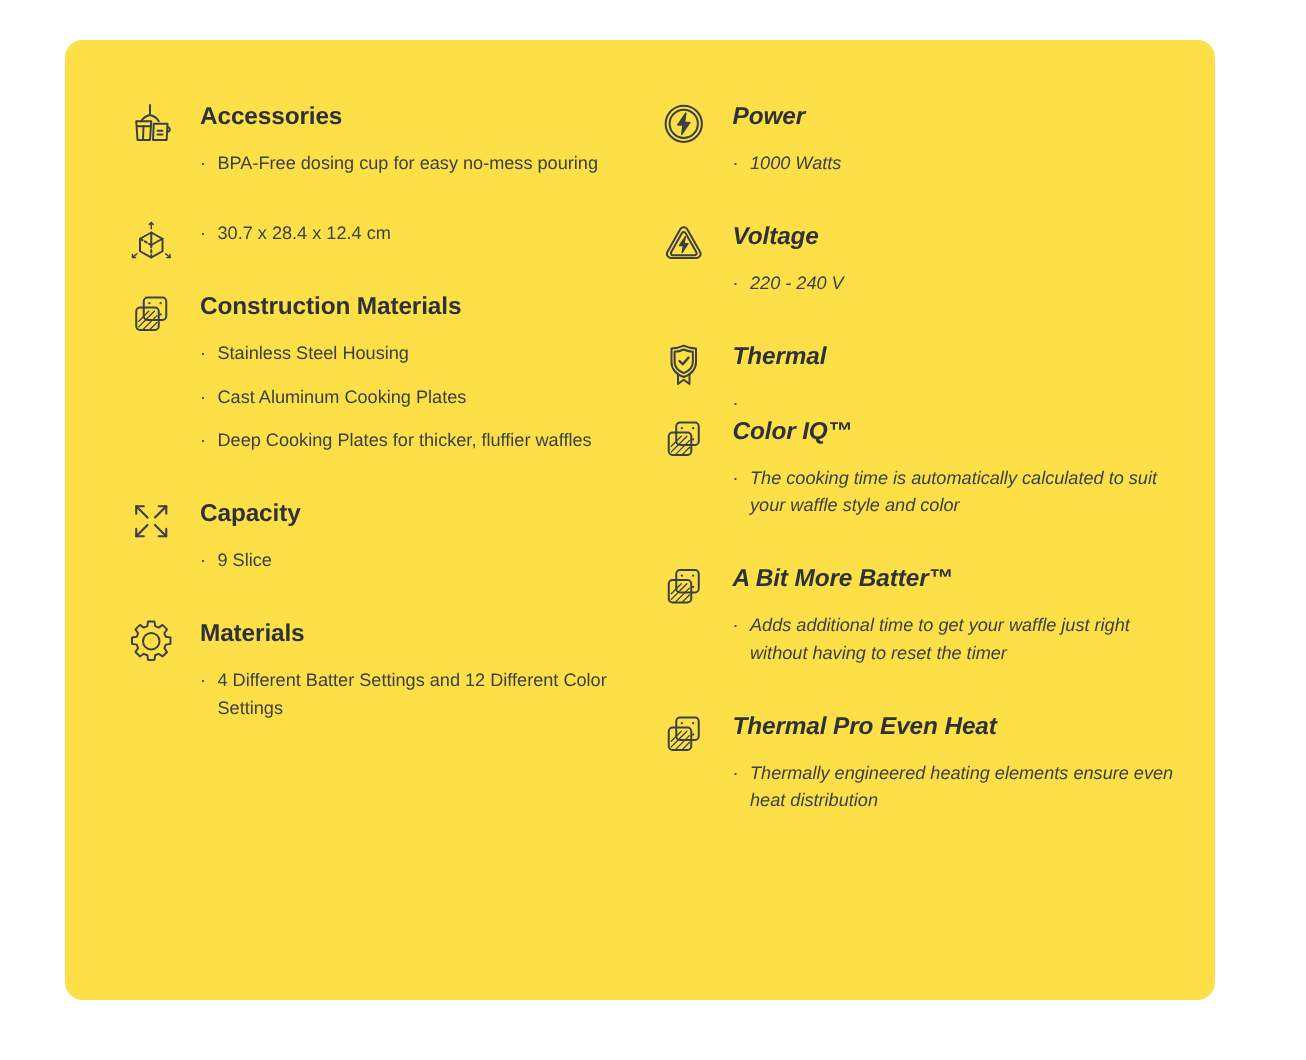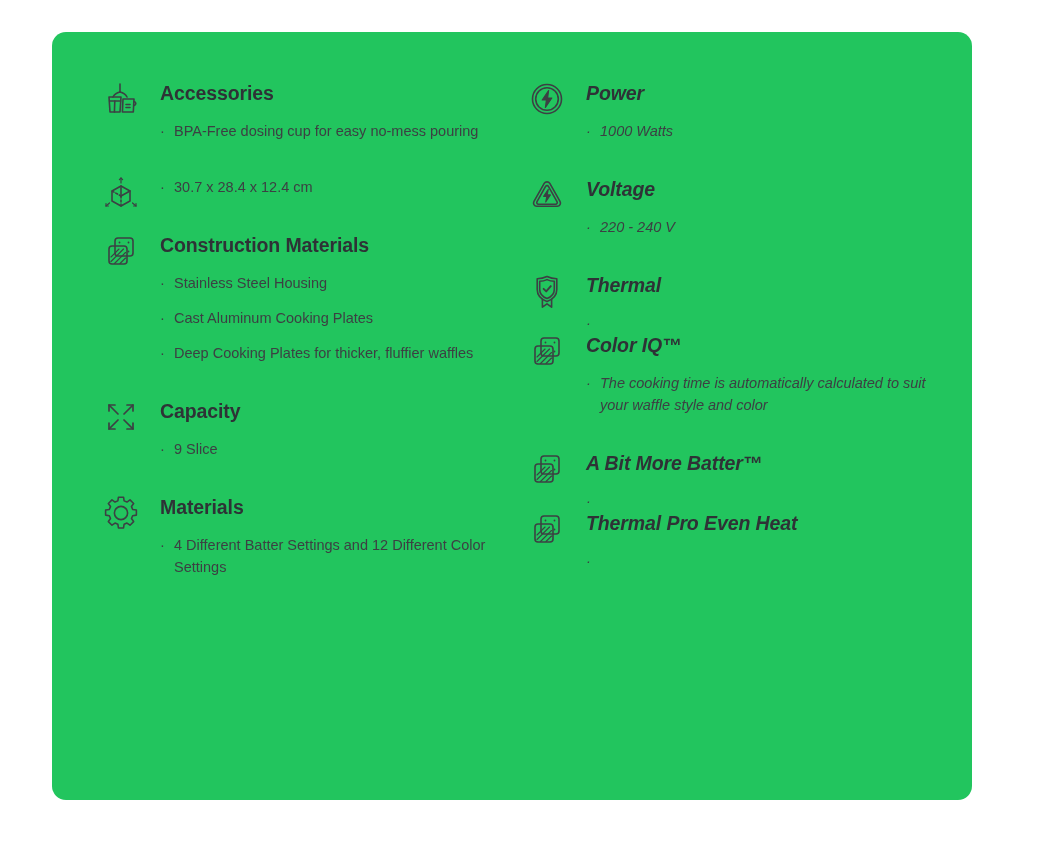--- a/index.html
+++ b/index.html
@@ -13,21 +13,21 @@
     font-family: "Liberation Sans", sans-serif;
     -webkit-font-smoothing: antialiased;
   }
 
   .spec-panel {
     position: absolute;
     left: 52px;
     top: 32px;
     width: 920px;
     height: 768px;
-    background: #22c55e;
+    background: #fde047;
     border-radius: 14px;
     box-sizing: border-box;
     overflow: hidden;
   }
 
   .columns {
     position: absolute;
     left: 0;
     top: 0;
     width: 100%;
@@ -288,40 +288,40 @@
             <circle cx="27.5" cy="20.5" r="0.9" fill="#3c4043" stroke="none"></circle>
             <rect x="8" y="15" width="18" height="18" rx="3"></rect>
             <path d="M10 26 L18 18" stroke-width="1.1"></path>
             <path d="M10 30.5 L22.5 18" stroke-width="1.1"></path>
             <path d="M13.5 32.5 L24.5 21.5" stroke-width="1.1"></path>
             <path d="M19 32.5 L24.5 27" stroke-width="1.1"></path>
           </svg>
         </span>
         <h3 class="spec-title">A Bit More Batter™</h3>
         <ul class="spec-list">
-          <li><span class="bullet">·</span></li>
+          <li><span class="bullet">·</span><span>Adds additional time to get your waffle just right without having to reset the timer</span></li>
         </ul>
       </div>
 
       <div class="spec-group">
         <span class="spec-icon">
           <svg viewBox="0 0 40 40" fill="none" stroke="#3c4043" stroke-width="1.6" stroke-linecap="round" stroke-linejoin="round">
             <rect x="14" y="7" width="18" height="18" rx="3"></rect>
             <circle cx="18.5" cy="11.5" r="0.9" fill="#3c4043" stroke="none"></circle>
             <circle cx="27.5" cy="11.5" r="0.9" fill="#3c4043" stroke="none"></circle>
             <circle cx="27.5" cy="20.5" r="0.9" fill="#3c4043" stroke="none"></circle>
             <rect x="8" y="15" width="18" height="18" rx="3"></rect>
             <path d="M10 26 L18 18" stroke-width="1.1"></path>
             <path d="M10 30.5 L22.5 18" stroke-width="1.1"></path>
             <path d="M13.5 32.5 L24.5 21.5" stroke-width="1.1"></path>
             <path d="M19 32.5 L24.5 27" stroke-width="1.1"></path>
           </svg>
         </span>
         <h3 class="spec-title">Thermal Pro Even Heat</h3>
         <ul class="spec-list">
-          <li><span class="bullet">·</span></li>
+          <li><span class="bullet">·</span><span>Thermally engineered heating elements ensure even heat distribution</span></li>
         </ul>
       </div>
 
     </div>
 
   </div>
 </div>
 
 </body></html>

